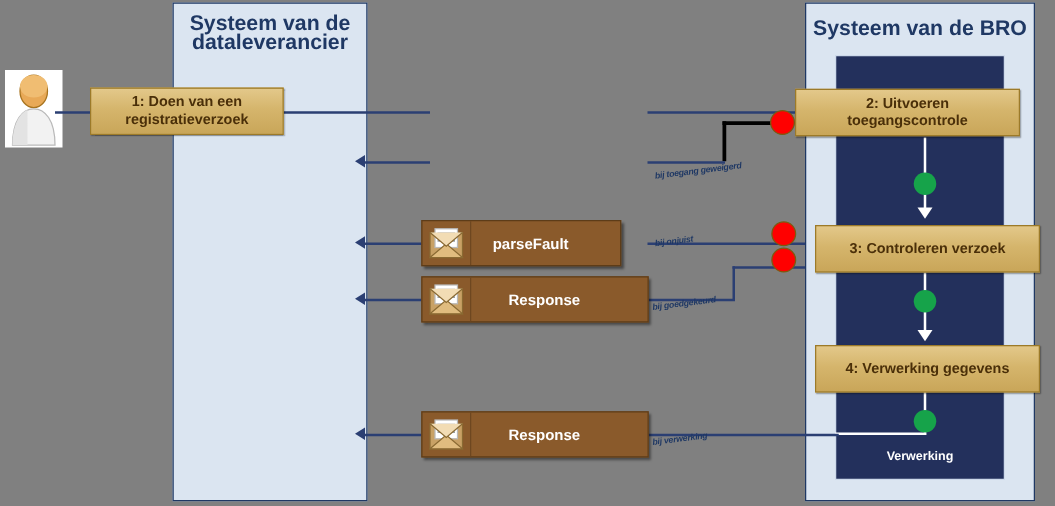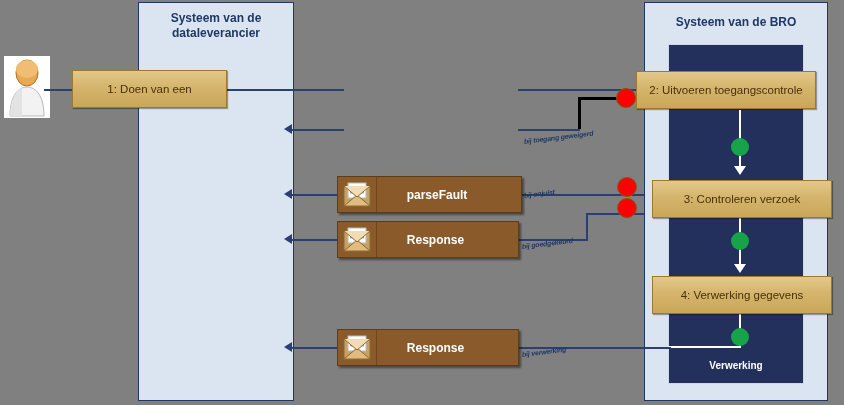--- a/index.html
+++ b/index.html
@@ -18,21 +18,21 @@
     background:#dbe5f1;
     border:1px solid #1f3864;
     box-sizing:border-box;
   }
   .lane-title{
     position:absolute;
     left:0;right:0;
     text-align:center;
     color:#1f3864;
     font-weight:bold;
-    font-size:12px;
+    font-size:17px;
     line-height:15px;
   }
 
   
   .band{
     position:absolute;
     background:#23305c;
     border:1px solid #cdd9ea;
     box-sizing:border-box;
   }
@@ -54,21 +54,21 @@
   .actor svg{display:block;}
 
   
   .proc{
     position:absolute;
     box-sizing:border-box;
     background:linear-gradient(to bottom,#e3c88a 0%,#d5b56c 45%,#c9a659 100%);
     background-color:#d9bd77;
     border:1px solid #9c7a29;
     color:#4a2f09;
-    font-weight:normal;
+    font-weight:bold;
     font-size:11.5px;
     display:flex;
     align-items:center;
     justify-content:center;
     text-align:center;
     line-height:14px;
     box-shadow:1px 1px 1px rgba(0,0,0,.35);
     padding:18px 6px;
   }
 
@@ -216,38 +216,39 @@
   <div class="hline" style="left:290px;top:239px;width:54px;"></div>
   <div class="arrow-left" style="left:284px;top:234px;"></div>
 
   <div class="hline" style="left:518px;top:347px;width:153px;"></div>
   <div class="hline" style="left:290px;top:347px;width:54px;"></div>
   <div class="arrow-left" style="left:284px;top:342px;"></div>
 
   <div class="proc" style="left:72px;top:70px;width:155px;height:38px;">
     <div>
       <div>1: Doen van een</div>
+      <div>registratieverzoek</div>
     </div>
   </div>
 
   <div class="proc" style="left:636px;top:71px;width:180px;height:36px;">
     <div>2: Uitvoeren toegangscontrole</div>
   </div>
 
   <div class="proc" style="left:652px;top:180px;width:180px;height:24px;">
     <div>3:  Controleren verzoek</div>
   </div>
 
   <div class="proc" style="left:652px;top:276px;width:180px;height:36px;">
     <div>4: Verwerking gegevens</div>
   </div>
 
 
 
-  <div class="msg" style="left:337px;top:176px;width:185px;height:37px;">
+  <div class="msg" style="left:337px;top:176px;width:160px;height:37px;">
     <div class="env">
       <svg width="28" height="26" viewBox="0 0 28 26">
         <rect x="1" y="4" width="26" height="20" fill="#c8a165" stroke="#8a6a33" stroke-width="1"></rect>
         <rect x="5" y="1" width="18" height="15" fill="#ffffff" stroke="#b9b9b9" stroke-width="1"></rect>
         <rect x="7" y="4" width="14" height="1.4" fill="#9aa0a6"></rect>
         <rect x="7" y="7" width="14" height="1.4" fill="#9aa0a6"></rect>
         <rect x="7" y="10" width="14" height="1.4" fill="#9aa0a6"></rect>
         <path d="M1 24 L14 13 L27 24 Z" fill="#e0bc7f" stroke="#8a6a33" stroke-width="1"></path>
         <path d="M1 4 L14 15 L27 4" fill="#f2dcb4" stroke="#8a6a33" stroke-width="1"></path>
       </svg>

